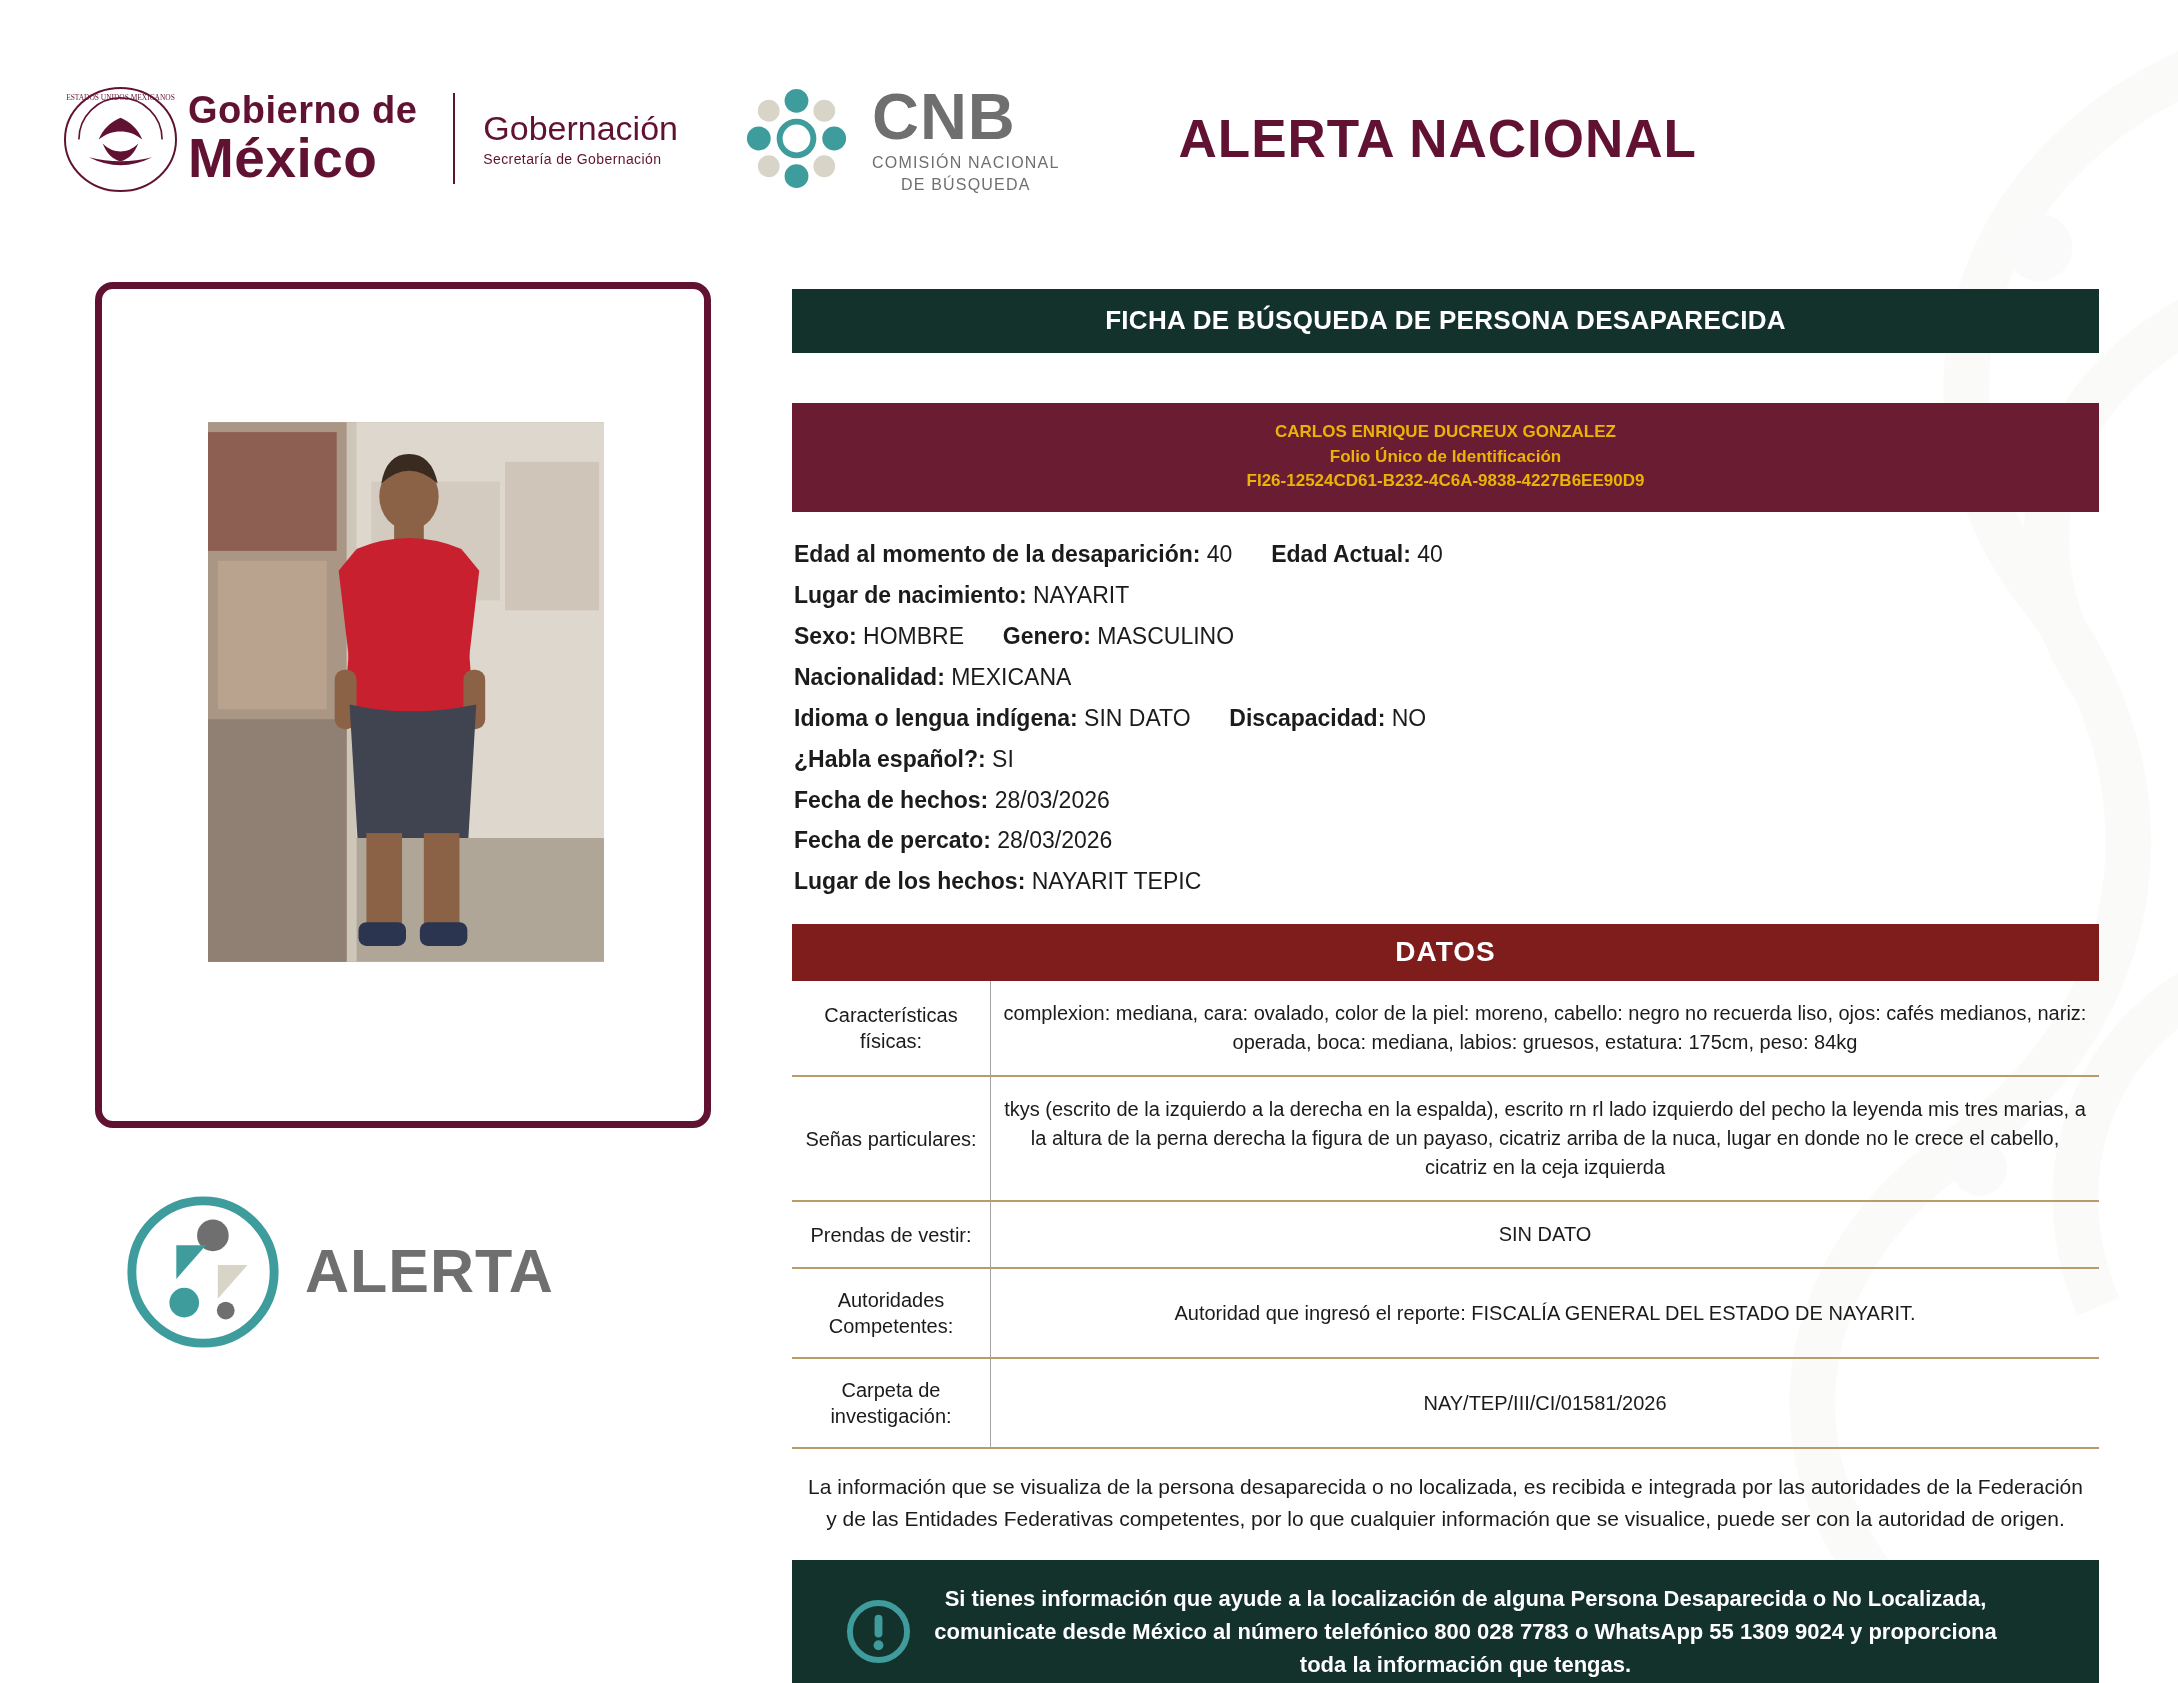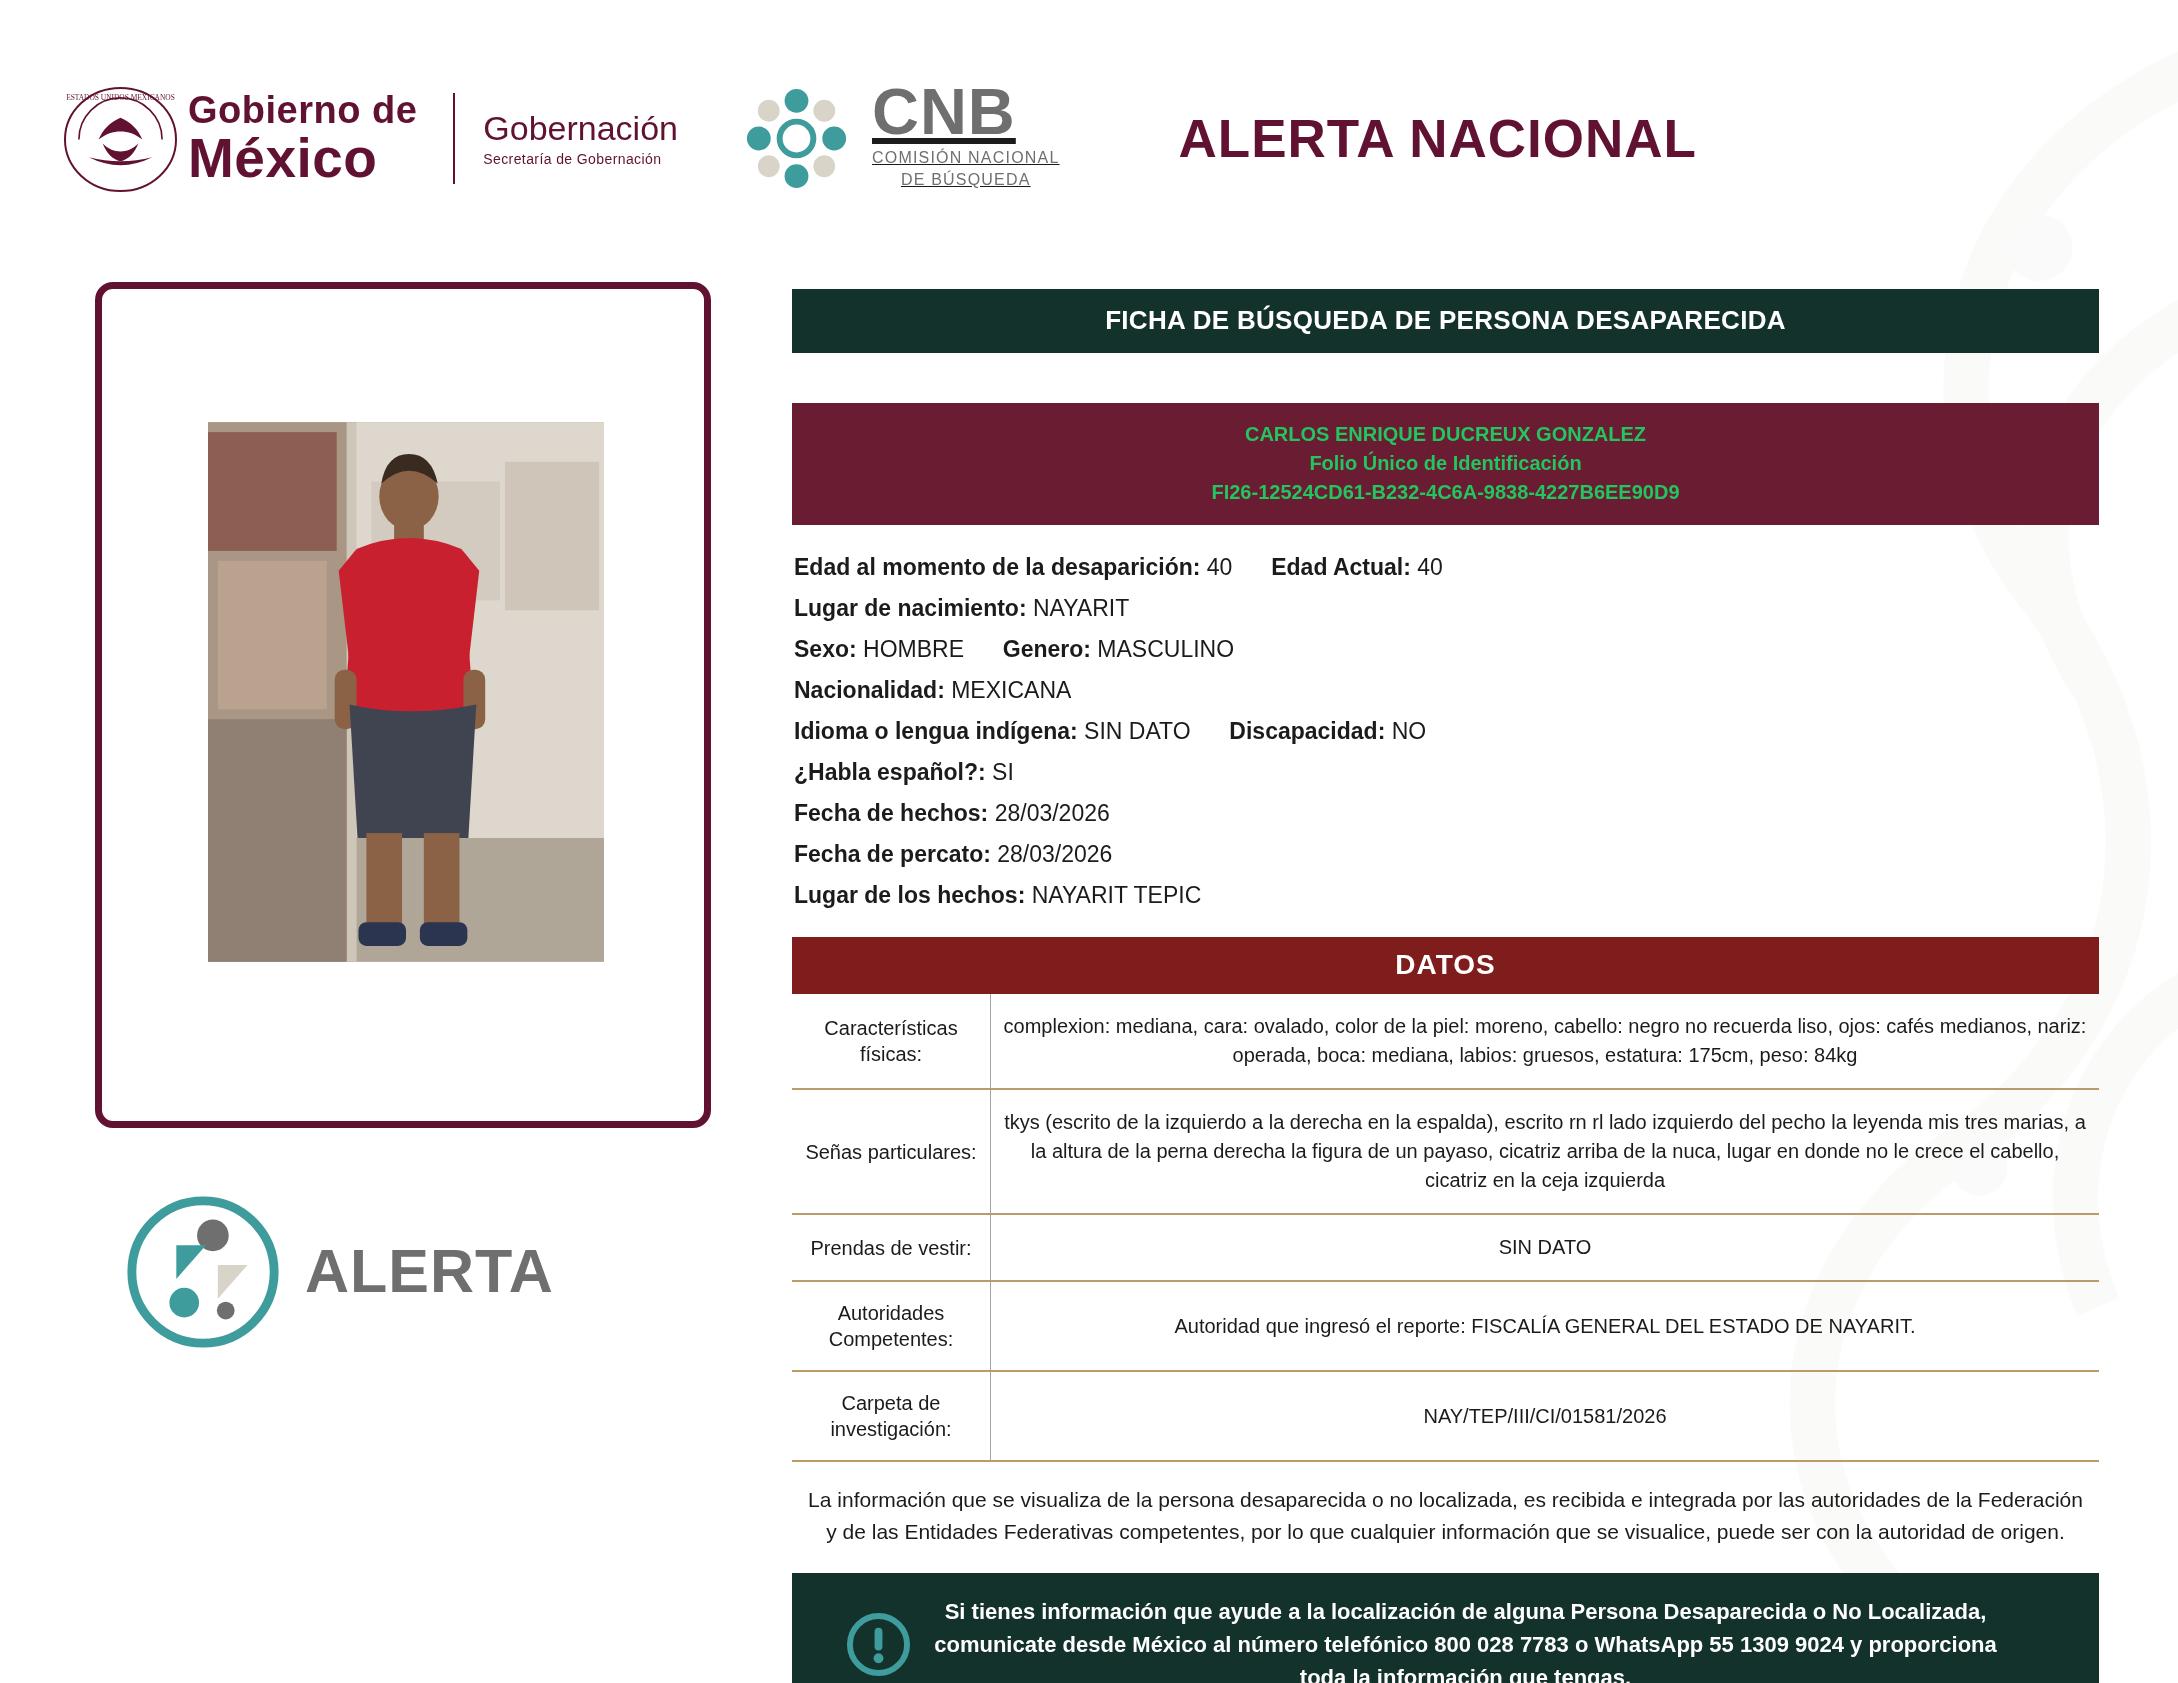--- a/index.html
+++ b/index.html
@@ -79,23 +79,22 @@
     font-weight: normal;
   }
   .segob-line2 {
     font-size: 14px;
     color: #611232;
     letter-spacing: 0.4px;
     margin-top: 4px;
   }
   .cnb-block {
     display: flex;
-    align-items: flex-start;
+    align-items: center;
     margin-left: 59px;
-    text-decoration: underline;
   }
   .cnb-mark {
     width: 119px; height: 119px;
   }
   .cnb-text {
     margin-left: 16px;
     line-height: 1;
   }
   .cnb-title {
     font-size: 65px;
@@ -171,24 +170,24 @@
     background: #13322b;
     color: #ffffff;
     text-align: center;
     font-weight: bold;
     font-size: 26px;
     padding: 16px 0 17px;
     letter-spacing: 0.3px;
   }
   .bar-maroon {
     background: #691c32;
-    color: #22c55e;
-    text-align: center;
-    font-weight: bold;
-    font-size: 20px;
+    color: #eab308;
+    text-align: center;
+    font-weight: bold;
+    font-size: 17px;
     line-height: 1.45;
     padding: 17px 0 18px;
     margin-top: 50px;
   }
   .fields {
     margin-top: 22px;
     padding-left: 2px;
     font-size: 23px;
     line-height: 1.78;
     color: #1b1b1b;

